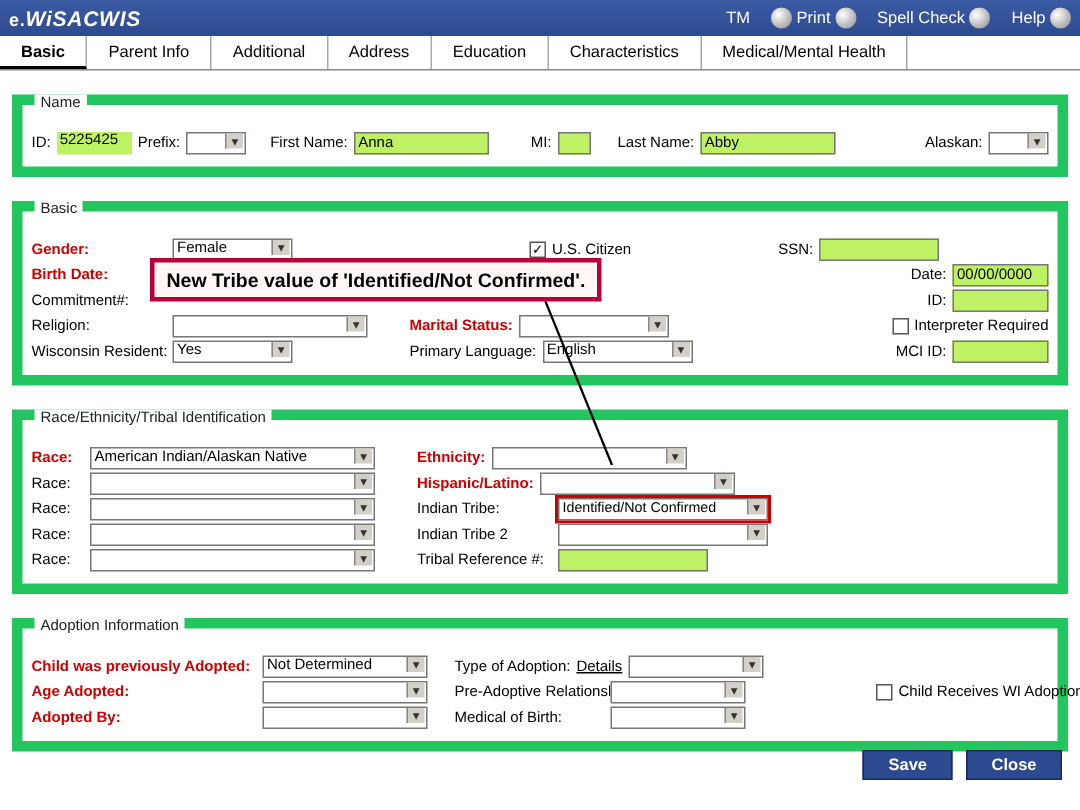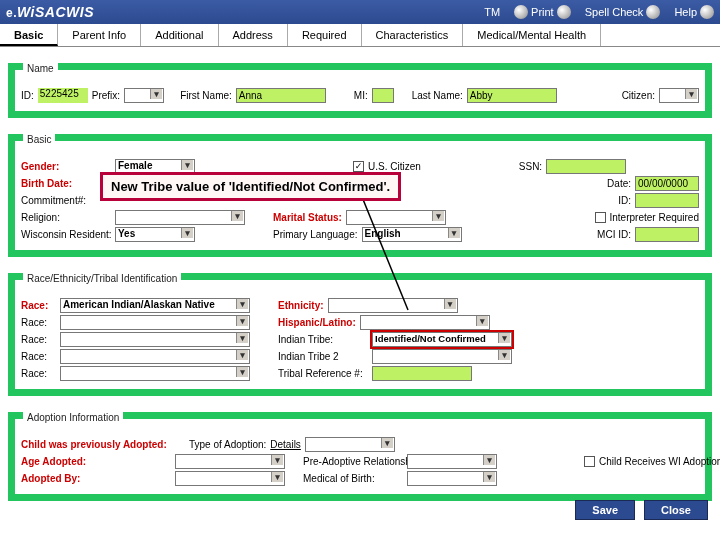--- a/index.html
+++ b/index.html
@@ -18,21 +18,21 @@
   .tab.active { font-weight: bold; border-bottom: 2px solid #000; }
 
   
   .grp { border: 7px solid #22c55e; margin: 16px 8px 2px; padding: 16px 6px 6px; position: relative; }
   .grp-title { position: absolute; top: -7px; left: 8px; background: #fff; padding: 0 4px; font-size: 10px; color: #222; }
 
   .row { display: flex; align-items: center; gap: 4px; margin: 2px 0; flex-wrap: nowrap; }
   .lbl { font-size: 10px; color: #000; white-space: nowrap; }
   .lbl.req { color: #c00; font-weight: bold; }
   .fld { border: 1px solid #777; height: 15px; font-size: 10px; padding: 0 2px; background: #bef264; }
-  .sel { border: 1px solid #777; height: 15px; font-size: 10px; background: #fff; padding-right: 12px; position: relative; font-weight: bold; }
+  .sel { border: 1px solid #777; height: 15px; font-size: 10px; background: #fff; padding-right: 12px; position: relative; }
   .sel::after { content: "▾"; position: absolute; right: 1px; top: 0; font-size: 9px; color: #333; background: #d4d0c8; width: 11px; text-align: center; border-left: 1px solid #888; }
   .chk { width: 11px; height: 11px; border: 1px solid #555; background: #fff; display: inline-block; }
   .sp { display: inline-block; }
 
   
   .callout { position: absolute; left: 100px; top: 172px; z-index: 50; background: #fff6f6; border: 3px solid #b8003a; padding: 4px 8px; font-size: 13px; font-weight: bold; color: #000; }
   .call-line { position: absolute; left: 360px; top: 192px; width: 60px; height: 120px; z-index: 49; pointer-events: none; }
 
   
   .hl-box { outline: 2px solid #c00; outline-offset: 0; }
@@ -66,21 +66,21 @@
       <span>Help</span>
       <span class="circ"></span>
     </span>
 </div>
 
 <div class="tabs">
   <div class="tab active">Basic</div>
   <div class="tab">Parent Info</div>
   <div class="tab">Additional</div>
   <div class="tab">Address</div>
-  <div class="tab">Required</div>
+  <div class="tab">Education</div>
   <div class="tab">Characteristics</div>
   <div class="tab">Medical/Mental Health</div>
 </div>
 
 <div class="grp">
   <span class="grp-title">Name</span>
   <div class="row">
     <span class="lbl">ID:</span>
     <span class="fld" style="width:50px;border:none">5225425</span>
     <span class="lbl">Prefix:</span>
@@ -88,21 +88,21 @@
     <span class="sp" style="width:8px"></span>
     <span class="lbl">First Name:</span>
     <input class="fld" style="width: 90px;" value="Anna">
     <span class="sp" style="width:20px"></span>
     <span class="lbl">MI:</span>
     <input class="fld" style="width: 22px;">
     <span class="sp" style="width:10px"></span>
     <span class="lbl">Last Name:</span>
     <input class="fld" style="width: 90px;" value="Abby">
     <span class="sp" style="flex:1"></span>
-    <span class="lbl">Citizen:</span>
+    <span class="lbl">Alaskan:</span>
     <span class="sel" style="width:40px"></span>
   </div>
 </div>
 
 <div class="grp">
   <span class="grp-title">Basic</span>
   <div class="row">
     <span class="lbl req" style="width:90px">Gender:</span>
     <span class="sel" style="width:80px">
         <span style="font-size:10px;position:absolute;left:2px">Female</span>
@@ -192,20 +192,23 @@
     <span class="sp" style="width:20px"></span>
     <span class="lbl" style="width:90px">Tribal Reference #:</span>
     <input class="fld" style="width: 100px;">
   </div>
 </div>
 
 <div class="grp">
   <span class="grp-title">Adoption Information</span>
   <div class="row">
     <span class="lbl req" style="width:150px">Child was previously Adopted:</span>
+    <span class="sel" style="width:110px">
+        <span style="font-size:10px;position:absolute;left:2px">Not Determined</span>
+      </span>
     <span class="sp" style="width:10px"></span>
     <span class="lbl">Type of Adoption:</span>
     <span class="lbl under">Details</span>
     <span class="sel" style="width:90px"></span>
   </div>
   <div class="row">
     <span class="lbl req" style="width:150px">Age Adopted:</span>
     <span class="sel" style="width:110px"></span>
     <span class="sp" style="width:10px"></span>
     <span class="lbl" style="width:100px">Pre-Adoptive Relationship to Child:</span>

